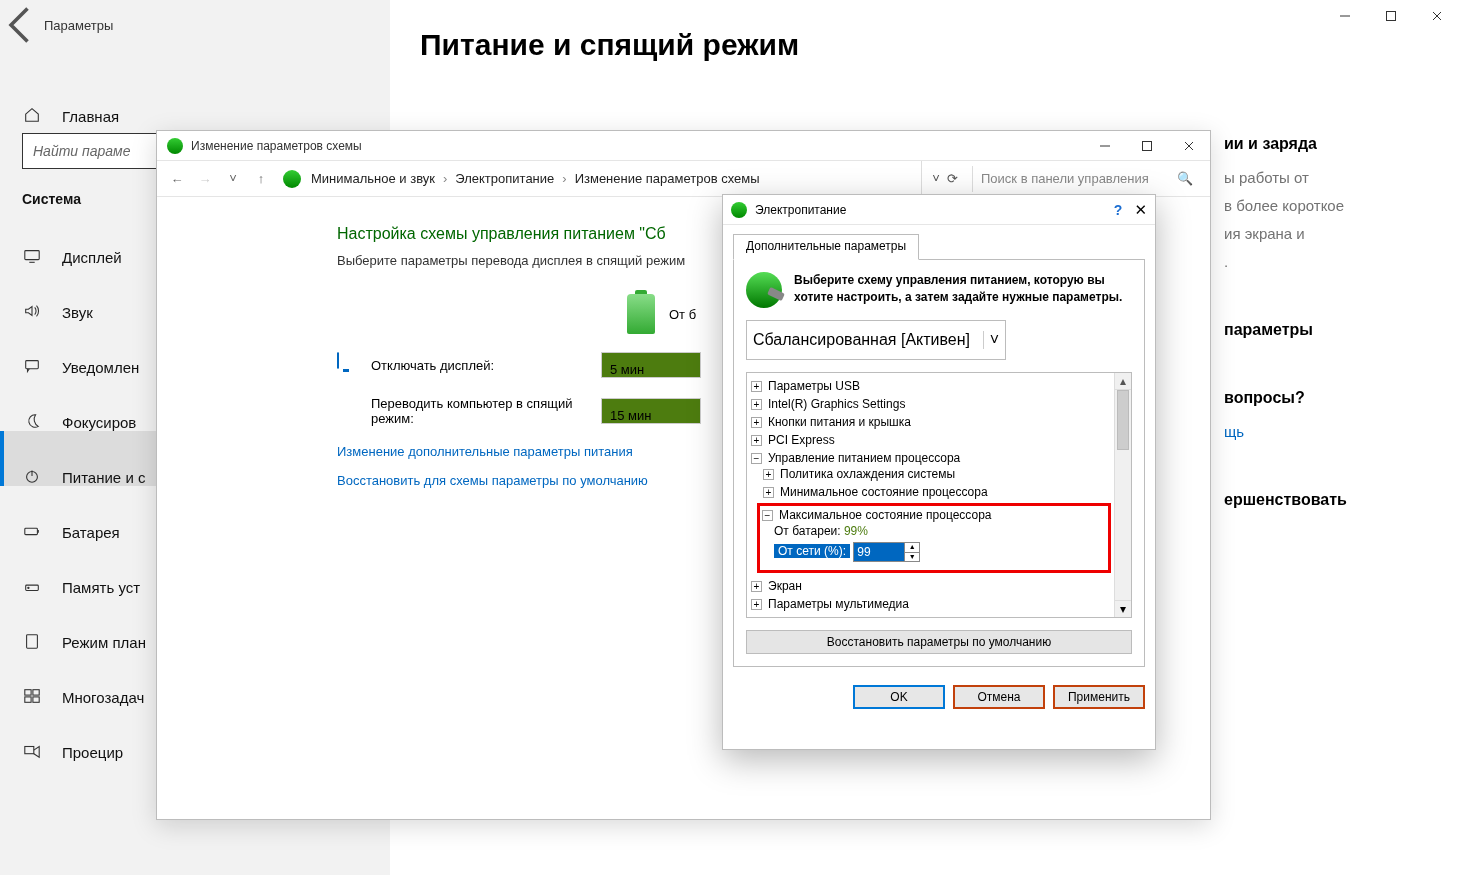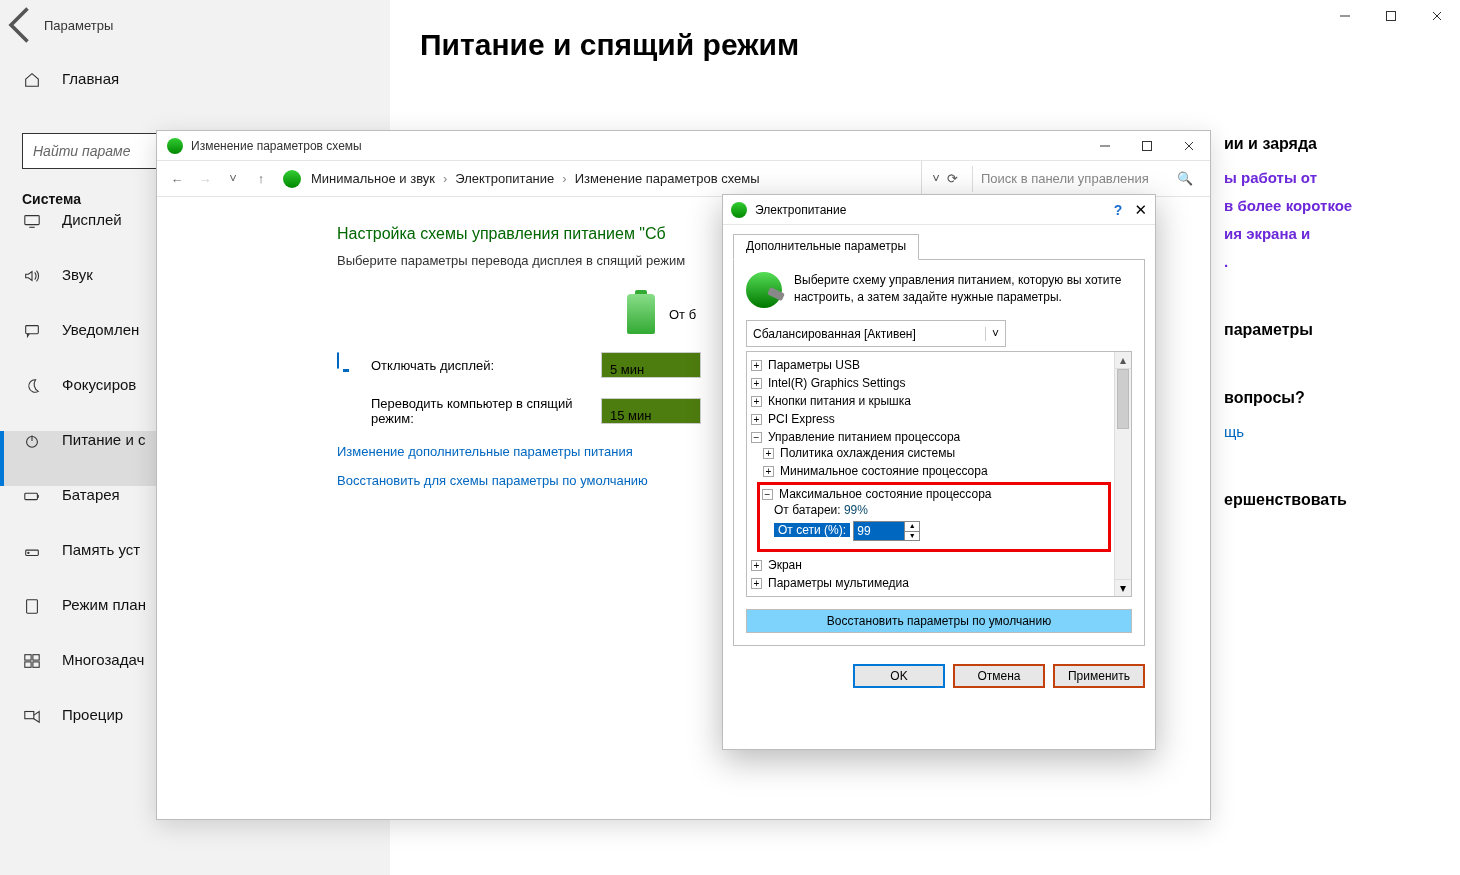--- a/index.html
+++ b/index.html
@@ -7,21 +7,21 @@
   
   .settings{position:absolute;inset:0;display:flex;}
   .side{width:390px;background:#f2f2f2;border-right:none;padding-top:8px;}
   .titlebar{height:34px;display:flex;align-items:center;}
   .back{width:44px;height:34px;display:flex;align-items:center;justify-content:center;color:#555;}
   .title{font-size:13px;color:#333;}
   .main{flex:1;background:#fff;position:relative;}
   .win-controls{position:absolute;top:0;right:0;display:flex;}
   .wc{width:46px;height:32px;display:flex;align-items:center;justify-content:center;color:#444;}
   .wc svg{width:12px;height:12px;}
-  .side .item{height:55px;display:flex;align-items:flex-start;padding-left:22px;gap:20px;font-size:15px;color:#111;}
+  .side .item{height:55px;display:flex;align-items:flex-end;padding-left:22px;gap:20px;font-size:15px;color:#111;}
   .side .item.active{background:#dcdcdc;border-left:4px solid #0078d7;padding-left:18px;}
   .side .section{padding:10px 22px 4px;font-size:14px;color:#111;font-weight:600;}
   .search{margin:8px 22px 12px;height:36px;border:1px solid #333;background:#fff;display:flex;align-items:center;padding:0 10px;font-style:italic;color:#666;width:340px;}
   .page-title{font-size:30px;font-weight:600;padding:28px 0 12px 30px;}
   .info{position:absolute;right:36px;top:130px;width:200px;font-size:15px;line-height:28px;}
   .info h4{font-weight:600;font-size:16px;margin-bottom:6px;}
   .info .link{color:#0067c0;}
   .info .q{margin-top:40px;}
   .icon{width:20px;height:20px;display:inline-flex;align-items:center;justify-content:center;color:#333;}
   .icon svg{width:18px;height:18px;stroke:currentColor;fill:none;stroke-width:1.2;}
@@ -53,43 +53,43 @@
   .dlg{position:absolute;left:722px;top:194px;width:434px;height:556px;background:#fff;border:1px solid #bcbcbc;box-shadow:0 10px 32px rgba(0,0,0,.28);}
   .dlg .dt{height:30px;display:flex;align-items:center;padding:0 8px;border-bottom:1px solid #e6e6e6;}
   .dlg .dicon{width:16px;height:16px;background:linear-gradient(#3c3,#080);border-radius:50%;margin-right:8px;}
   .dlg .dtl{font-size:12px;}
   .dt .spacer{flex:1;}
   .dt .help{font-weight:700;color:#1b6dd1;margin-right:12px;cursor:default;}
   .dt .close{font-size:15px;}
   .tabbar{padding:8px 10px 0;}
   .tab{display:inline-block;padding:4px 12px 6px;font-size:12px;border:1px solid #bcbcbc;border-bottom:1px solid #fff;background:#fff;position:relative;top:1px;}
   .tabbody{border:1px solid #bcbcbc;margin:0 10px 10px;padding:12px;background:#fff;}
-  .intro{display:flex;gap:12px;font-size:12px;line-height:17px;margin-bottom:12px;}
+  .intro{display:flex;gap:12px;font-size:12px;line-height:17px;margin-bottom:12px;font-weight:bold;}
   .intro .bigicon{width:36px;height:36px;background:linear-gradient(#5d5,#070);border-radius:50%;position:relative;flex-shrink:0;}
   .intro .bigicon:before{content:"";position:absolute;left:22px;top:18px;width:16px;height:8px;background:#888;border-radius:2px;transform:rotate(25deg);}
-  .scheme{width:260px;height:27px;border:1px solid #bcbcbc;background:#fff;font-size:12px;padding:0 6px;display:flex;align-items:center;justify-content:space-between;margin-bottom:4px;}
+  .scheme{width:260px;height:40px;border:1px solid #bcbcbc;background:#fff;font-size:16px;padding:0 6px;display:flex;align-items:center;justify-content:space-between;margin-bottom:12px;}
   .scheme .dd{border-left:1px solid #ccc;padding-left:6px;}
   .tree{border:1px solid #bcbcbc;height:246px;position:relative;overflow:hidden;font-size:12px;}
   .tree .sb{position:absolute;right:0;top:0;bottom:0;width:17px;background:#f0f0f0;border-left:1px solid #ddd;}
   .tree .sb .a{height:17px;display:flex;align-items:center;justify-content:center;color:#555;border-bottom:1px solid #ddd;}
   .tree .sb .thumb{position:absolute;top:17px;left:2px;right:2px;height:60px;background:#cdcdcd;border:1px solid #bbb;}
   .tree .sb .ab{position:absolute;bottom:0;left:0;right:0;height:17px;border-top:1px solid #ddd;display:flex;align-items:center;justify-content:center;}
   .tree ul{list-style:none;padding-left:12px;}
   .tree>ul{padding:4px 20px 4px 4px;}
   .tree li{padding:2px 0;white-space:nowrap;}
   .tg{display:inline-block;width:11px;height:11px;border:1px solid #a7a7a7;margin-right:6px;text-align:center;line-height:9px;font-size:10px;cursor:default;}
   .hl{border:3px solid #e00;padding:2px 4px 6px 2px;margin-left:-6px;}
-  .valblue{color:#0c4a6e;}
+  .valblue{color:#4d7c0f;}
   .selline{display:inline-block;background:#0067c0;color:#fff;padding:0 4px;}
   .spin{display:inline-flex;align-items:center;border:1px solid #888;height:20px;vertical-align:middle;}
   .spin input{width:50px;border:none;height:18px;font-size:12px;padding:0 3px;background:#0067c0;color:#fff;outline:none;}
   .spin .ar{width:15px;height:18px;border-left:1px solid #888;display:flex;flex-direction:column;}
   .spin .ar span{flex:1;font-size:7px;text-align:center;border-bottom:1px solid #888;line-height:8px;}
   .spin .ar span:last-child{border:0;}
-  .restore{width:100%;height:24px;border:1px solid #bcbcbc;background:#7dd3fc;font-size:12px;margin-top:12px;}
+  .restore{width:100%;height:24px;border:1px solid #bcbcbc;background:#e5e5e5;font-size:12px;margin-top:12px;}
   .dbtns{display:flex;justify-content:flex-end;gap:8px;padding:8px 10px 12px;}
   .dbtn{width:92px;height:24px;border:2px solid #c2410c;background:#e7e7e7;font-size:12px;}
   .dbtn.primary{border:2px solid #0078d7;}
   .moon{width:18px;height:18px;background:radial-gradient(circle at 30% 30%,#eee,#999);border-radius:50%;}
   .monitor{width:18px;height:14px;border:1px solid #0067c0;border-radius:2px;position:relative;top:-2px;}
   .monitor:after{content:"";position:absolute;left:5px;bottom:-4px;width:6px;height:3px;background:#0067c0;}
 </style>
 </head>
 <body>
 
@@ -223,21 +223,21 @@
       <div class="wc">
           <svg viewBox="0 0 12 12">
             <path d="M2 2l8 8M10 2l-8 8" stroke="#333"></path>
           </svg>
         </div>
     </div>
     <div class="page-title">Питание и спящий режим</div>
 
     <div class="info">
       <h4>ии и заряда</h4>
-      <div style="white-space:pre-line;color:#6d28d9;font-weight:bold;">ы работы от
+      <div style="white-space:pre-line;color:#737373;">ы работы от
 в более короткое
 ия экрана и
 .</div>
       <h4 class="q">параметры</h4>
       <h4 class="q">вопросы?</h4>
       <div class="link">щь</div>
       <h4 class="q">ершенствовать</h4>
     </div>
   </div>
 </div>

